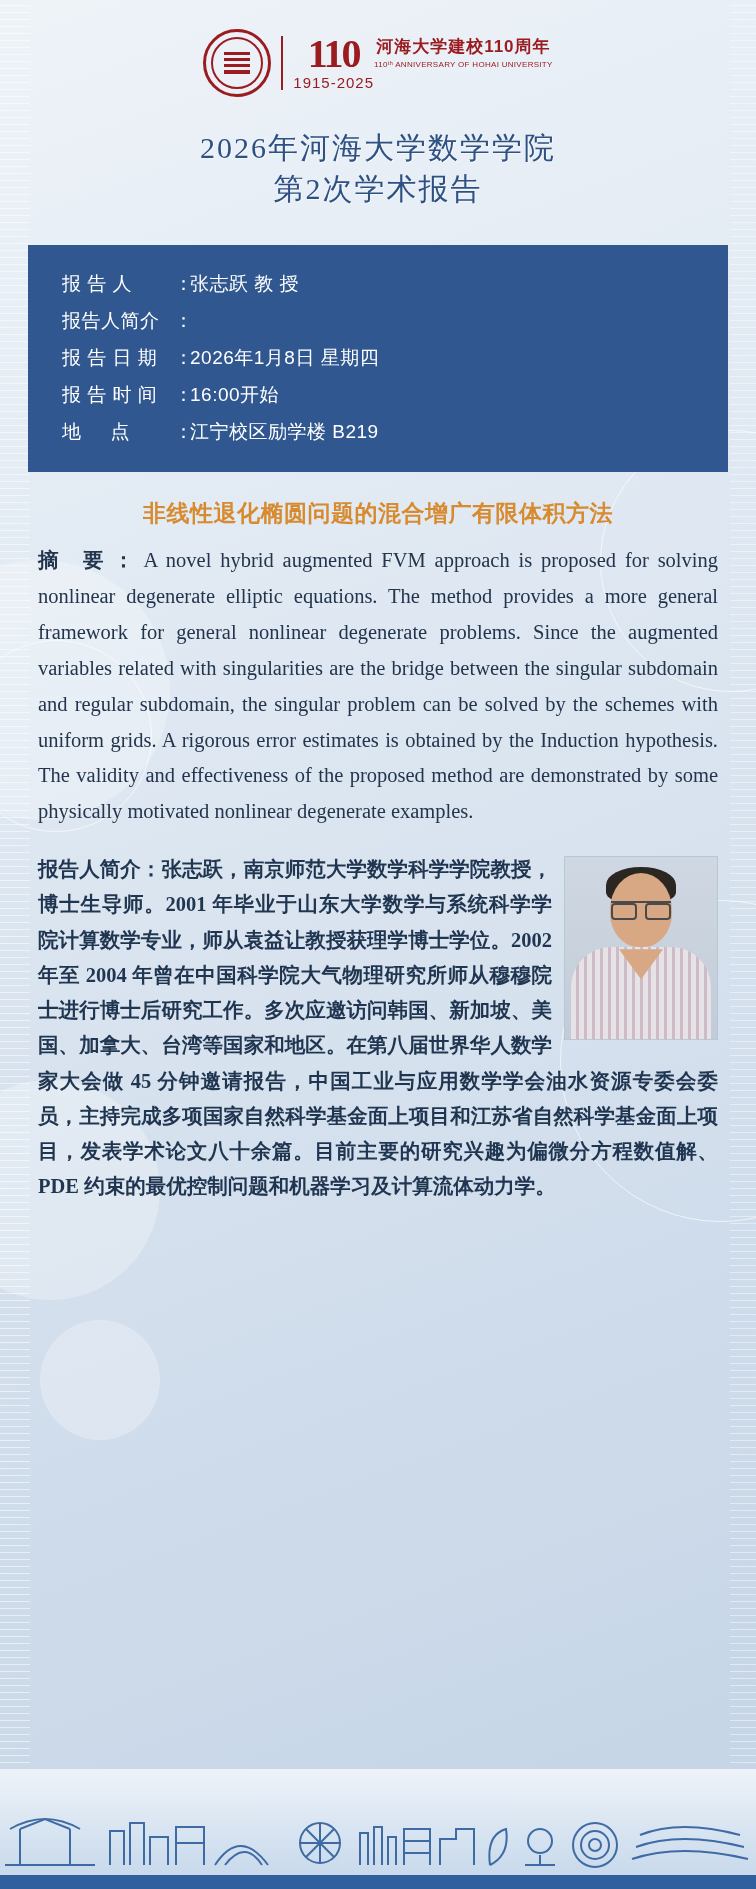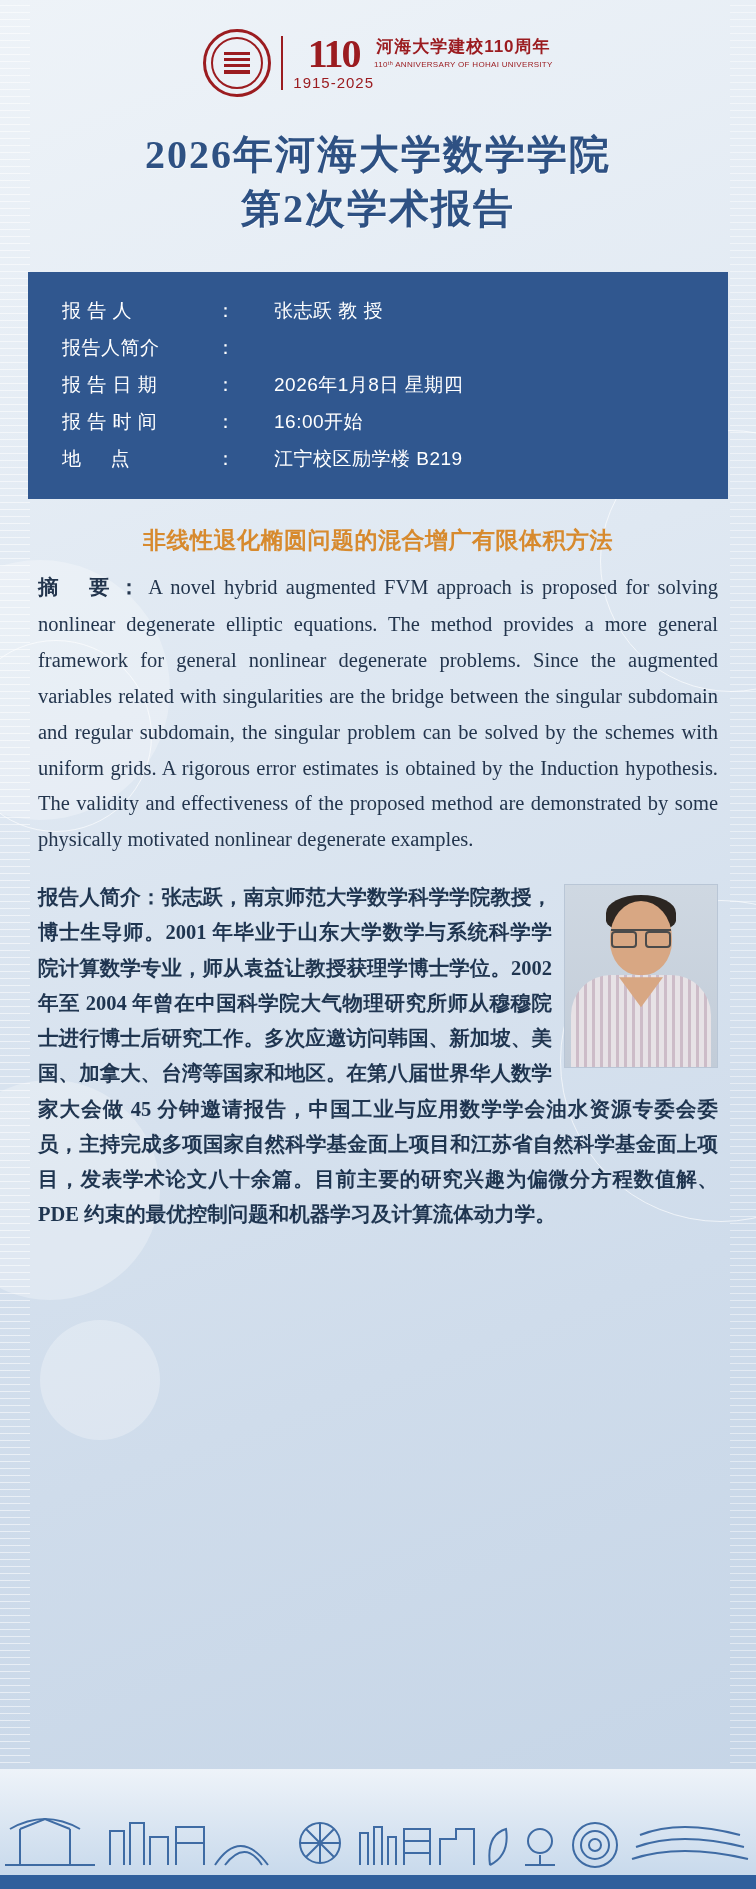--- a/index.html
+++ b/index.html
@@ -143,43 +143,42 @@
   }
 
   
   .title-band {
     margin: 6px 40px 0 40px;
     padding: 14px 0 20px 0;
     text-align: center;
   }
   .title-line {
     font-family: "Liberation Serif", serif;
-    font-weight: bold;
-    font-size: 40px;
+    font-weight: normal;
+    font-size: 30px;
     letter-spacing: 2px;
     line-height: 1.35;
     background: linear-gradient(to bottom, #5f7da6 0%, #2c4d7c 55%, #20३a63 100%);
     color: #2e5183;
     text-shadow: 1px 1px 0 rgba(255,255,255,0.55);
     text-align: center;
   }
 
   
   .info-box {
     margin: 16px 28px 0 28px;
     background: #30578f;
     color: #ffffff;
     padding: 20px 34px 22px 34px;
   }
   .info-row {
     display: flex;
     font-size: 19px;
     line-height: 1.95;
     letter-spacing: 0.5px;
-    gap: 42px;
   }
   .info-label {
     width: 112px;
     flex: 0 0 112px;
     white-space: pre;
   }
   .info-colon {
     width: 16px;
     flex: 0 0 16px;
   }
@@ -200,21 +199,21 @@
   .abstract {
     margin: 14px 38px 0 38px;
     font-family: "Liberation Serif", serif;
     font-size: 20.5px;
     line-height: 1.75;
     color: #23354d;
     text-align: justify;
     text-justify: inter-word;
   }
   .abstract .lead {
-    font-family: Liberation Mono, monospace;
+    font-family: Liberation Serif, serif;
     font-weight: bold;
     letter-spacing: 6px;
   }
 
   
   .bio {
     margin: 22px 38px 0 38px;
     font-family: "Liberation Serif", serif;
     font-size: 20.5px;
     line-height: 1.72;

